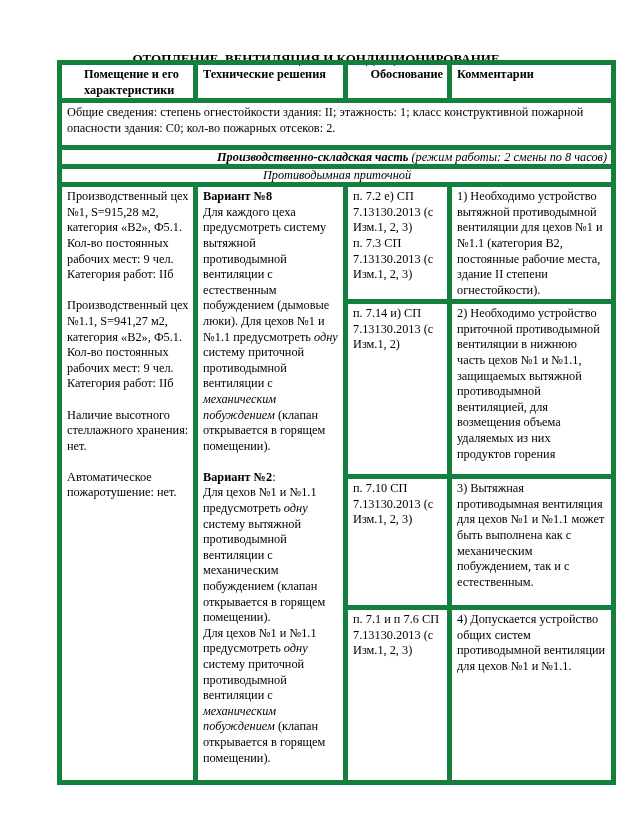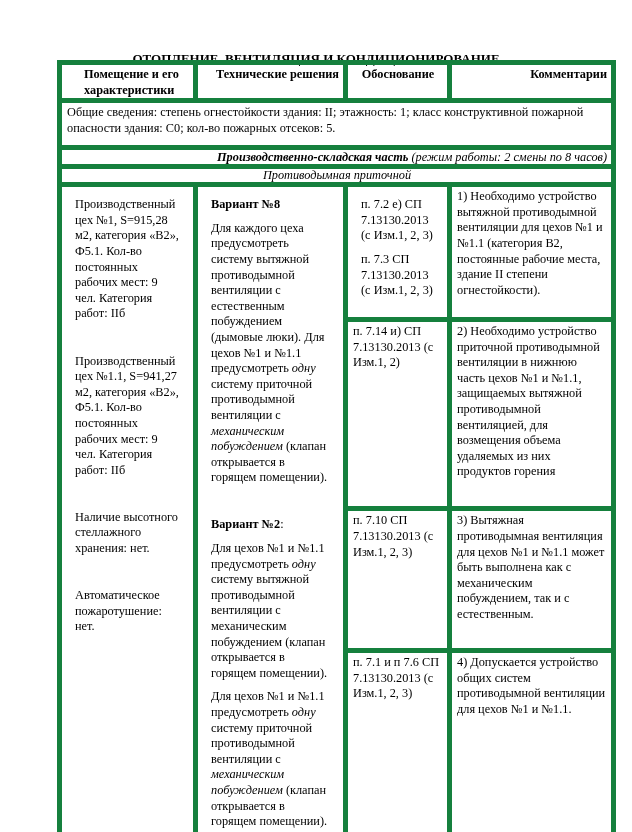--- a/index.html
+++ b/index.html
@@ -4,55 +4,55 @@
 <style>
   html, body { margin: 0; padding: 0; background: #ffffff; }
   body { width: 632px; height: 832px; position: relative; overflow: hidden;
          font-family: "Liberation Serif", "DejaVu Serif", serif; color: #000; }
   .doc-title { position: absolute; top: 31px; left: 0; width: 632px; text-align: center;
                font-weight: bold; font-size: 13px; letter-spacing: 0; margin-top: 20px; }
   table { position: absolute; left: 57px; top: 60px; width: 554px; border-collapse: collapse;
           table-layout: fixed; font-size: 12.3px; line-height: 15.6px; }
   td, th { border: 5px solid #15803d; vertical-align: top; padding: 2px 4px 0 5px; }
   table { border: 1.5px solid #000; }
-  th { font-weight: bold; text-align: right; }
+  th { font-weight: bold; text-align: left; }
   th.left { text-align: left; padding-left: 22px; }
   col.c1 { width: 136px; } col.c2 { width: 150px; } col.c3 { width: 104px; } col.c4 { width: 164px; }
   .hdr-row { height: 33px; }
   .general-row td { height: 40px; }
   .section-row td { text-align: right; height: 14px; line-height: 14px; padding-top: 0; padding-bottom: 0; }
   .sub-row td { text-align: center; height: 12px; line-height: 13px; padding-top: 0; padding-bottom: 0; }
   .b { font-weight: bold; }
   .i { font-style: italic; }
   .bi { font-weight: bold; font-style: italic; }
-  .para { margin: 8px; }
+  .para { margin: 0; }
   .gap { height: 15.6px; }
   .r1 { height: 117px; } .r2 { height: 175px; } .r3 { height: 131px; } .r4 { height: 175px; }
 </style>
 </head>
 <body>
 
 <div class="doc-title">ОТОПЛЕНИЕ, ВЕНТИЛЯЦИЯ И КОНДИЦИОНИРОВАНИЕ</div>
 
 <table>
   <colgroup>
       <col class="c1">
       <col class="c2">
       <col class="c3">
       <col class="c4">
     </colgroup>
   <tbody>
       <tr class="hdr-row">
     <th class="left">Помещение и его характеристики</th>
     <th>Технические решения</th>
-    <th style="text-align:center;padding-left:5px">Обоснование</th>
+    <th style="text-align:right;padding-left:5px">Обоснование</th>
     <th>Комментарии</th>
   </tr>
   <tr class="general-row">
-    <td colspan="4">Общие сведения: степень огнестойкости здания: II; этажность: 1; класс конструктивной пожарной опасности здания: С0; кол-во пожарных отсеков: 5.</td>
+    <td colspan="4">Общие сведения: степень огнестойкости здания: II; этажность: 1; класс конструктивной пожарной опасности здания: С0; кол-во пожарных отсеков: 2.</td>
   </tr>
   <tr class="section-row">
     <td colspan="4">
       <span class="bi">Производственно-складская часть</span><span class="i"> (режим работы: 2 смены по 8 часов)</span>
     </td>
   </tr>
   <tr class="sub-row">
     <td colspan="4" class="i">Противодымная приточной</td>
   </tr>
 

